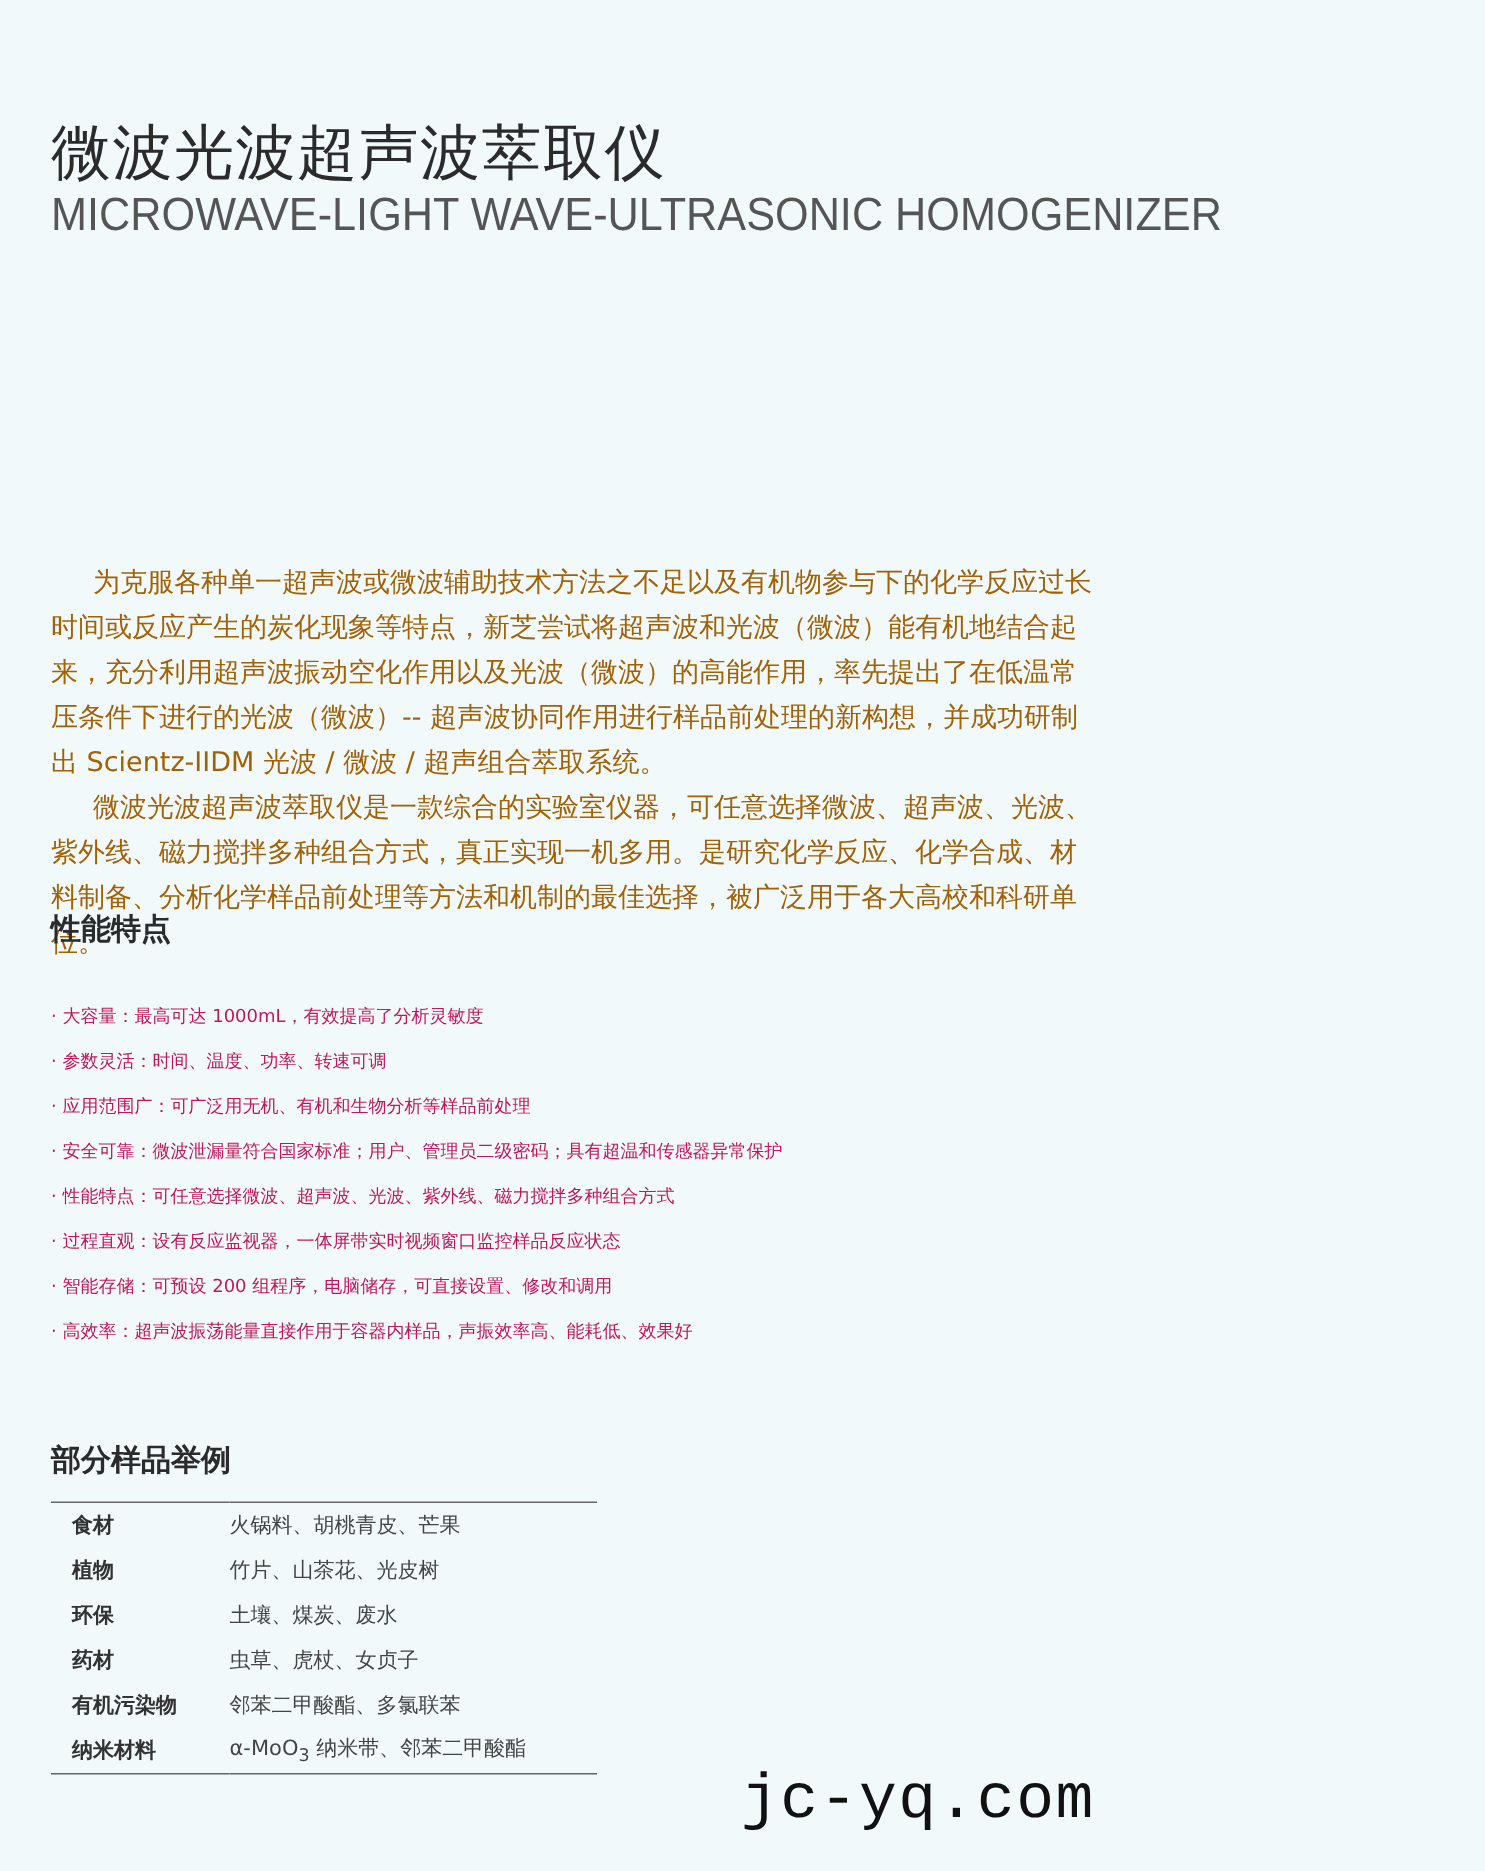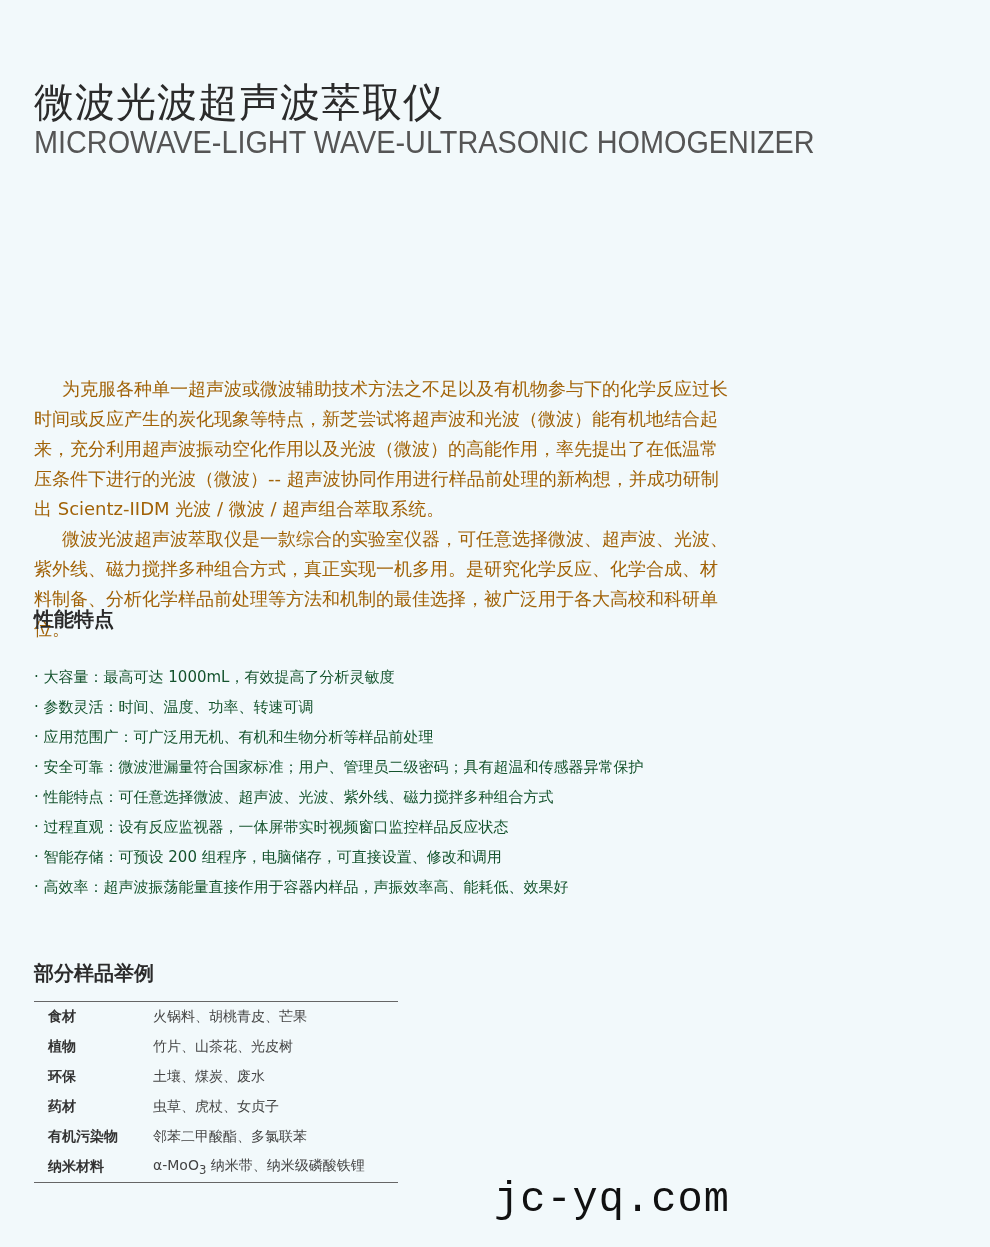--- a/index.html
+++ b/index.html
@@ -28,21 +28,21 @@
     font-size: 18px; line-height: 30px; color: #a16207; margin-top: 28px;
   }
   .intro p { margin: 0; text-indent: 28px; }
   .section-title {
     position: absolute; left: 34px;
     font-size: 20px; font-weight: bold; color: #2b2b2b; margin: 0;
   }
   .features {
     position: absolute; left: 34px; top: 662px; width: 700px;
     list-style: none; margin: 0; padding: 0;
-    font-size: 15px; line-height: 30px; color: #14532d;
+    font-size: 12px; line-height: 30px; color: #be185d;
   }
   .features li::before { content: "· "; }
   .samples {
     position: absolute; left: 34px; top: 1001px; width: 364px;
     border-top: 1.5px solid #666; border-bottom: 1.5px solid #666;
     border-collapse: collapse; font-size: 14px; color: #444;
   }
   .samples td { padding: 0; height: 30px; vertical-align: middle; }
   .samples td.cat { width: 105px; padding-left: 14px; font-weight: bold; color: #333; }
   .watermark {
@@ -92,18 +92,18 @@
   <tr>
     <td class="cat">药材</td>
     <td>虫草、虎杖、女贞子</td>
   </tr>
   <tr>
     <td class="cat">有机污染物</td>
     <td>邻苯二甲酸酯、多氯联苯</td>
   </tr>
   <tr>
     <td class="cat">纳米材料</td>
-    <td><span>α-MoO</span><sub>3</sub><span> 纳米带、纳米级磷酸铁锂</span></td>
+    <td><span>α-MoO</span><sub>3</sub><span> 纳米带、邻苯二甲酸酯</span></td>
   </tr>
 </tbody>
   </table>
 
 <div class="watermark">jc-yq.com</div>
 
 </body></html>

